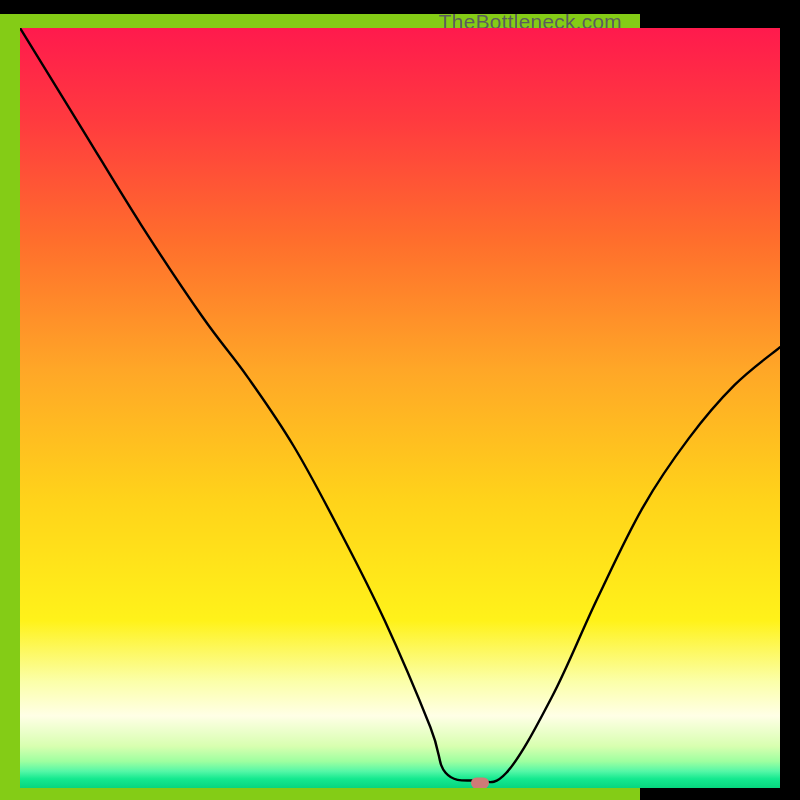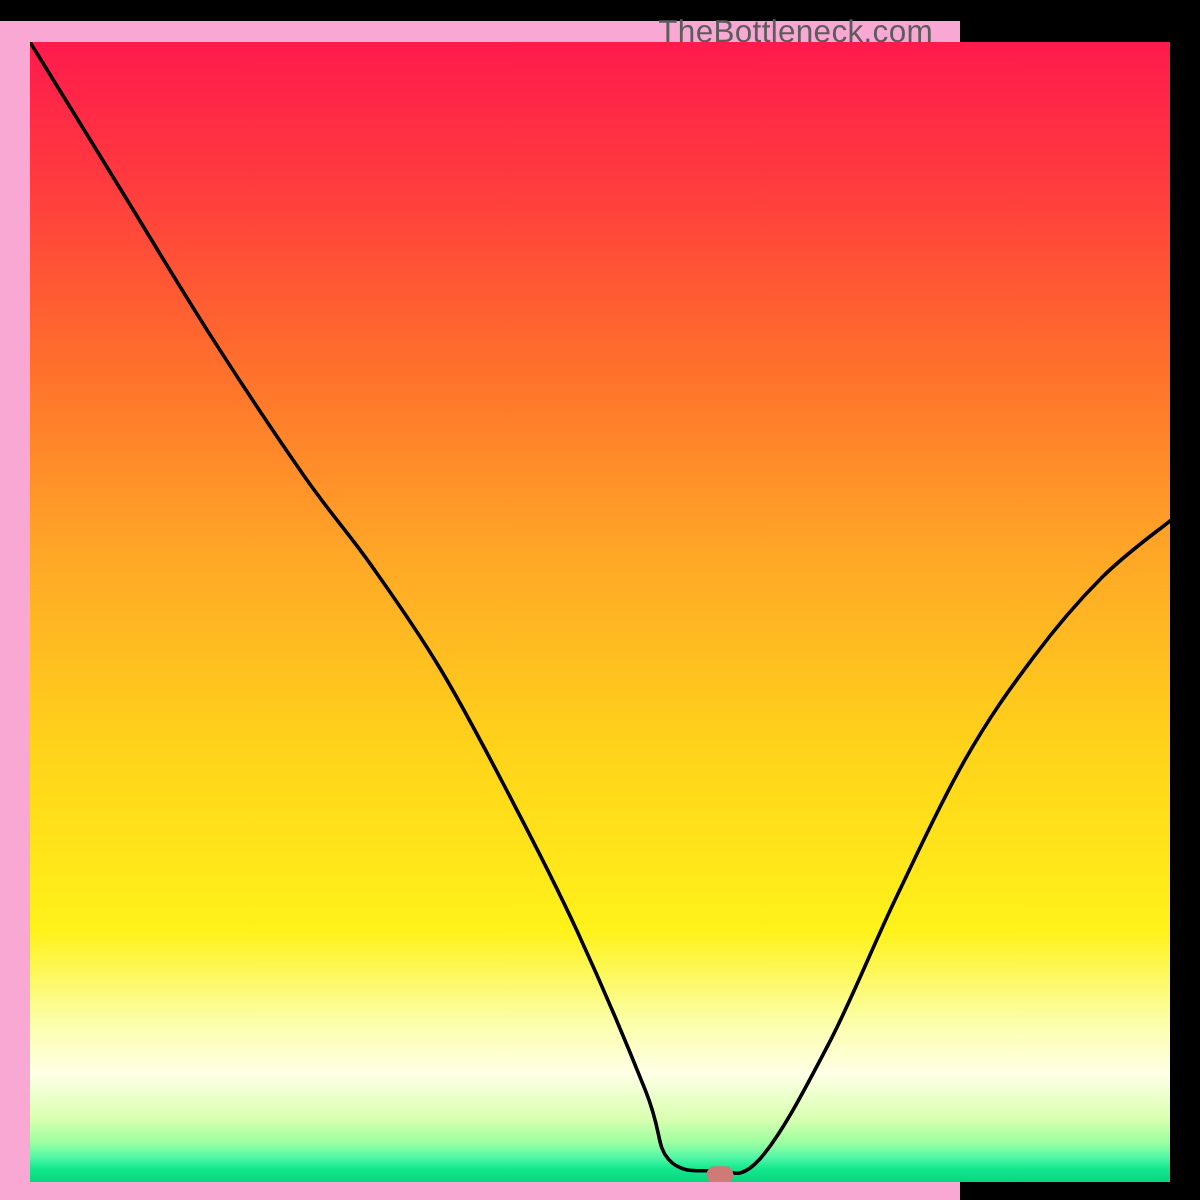--- a/index.html
+++ b/index.html
@@ -9,21 +9,21 @@
     height: 800px;
     background: #000000;
     overflow: hidden;
   }
   .frame {
     position: absolute;
     left: 0;
     top: 14px;
     width: 640px;
     height: 786px;
-    background: #f9a8d4;
+    background: #84cc16;
   }
   .watermark {
     position: absolute;
     top: -4px;
     right: 18px;
     font-family: Arial, Helvetica, sans-serif;
     font-size: 21px;
     font-weight: 500;
     color: #5c5c5c;
     letter-spacing: 0.2px;

